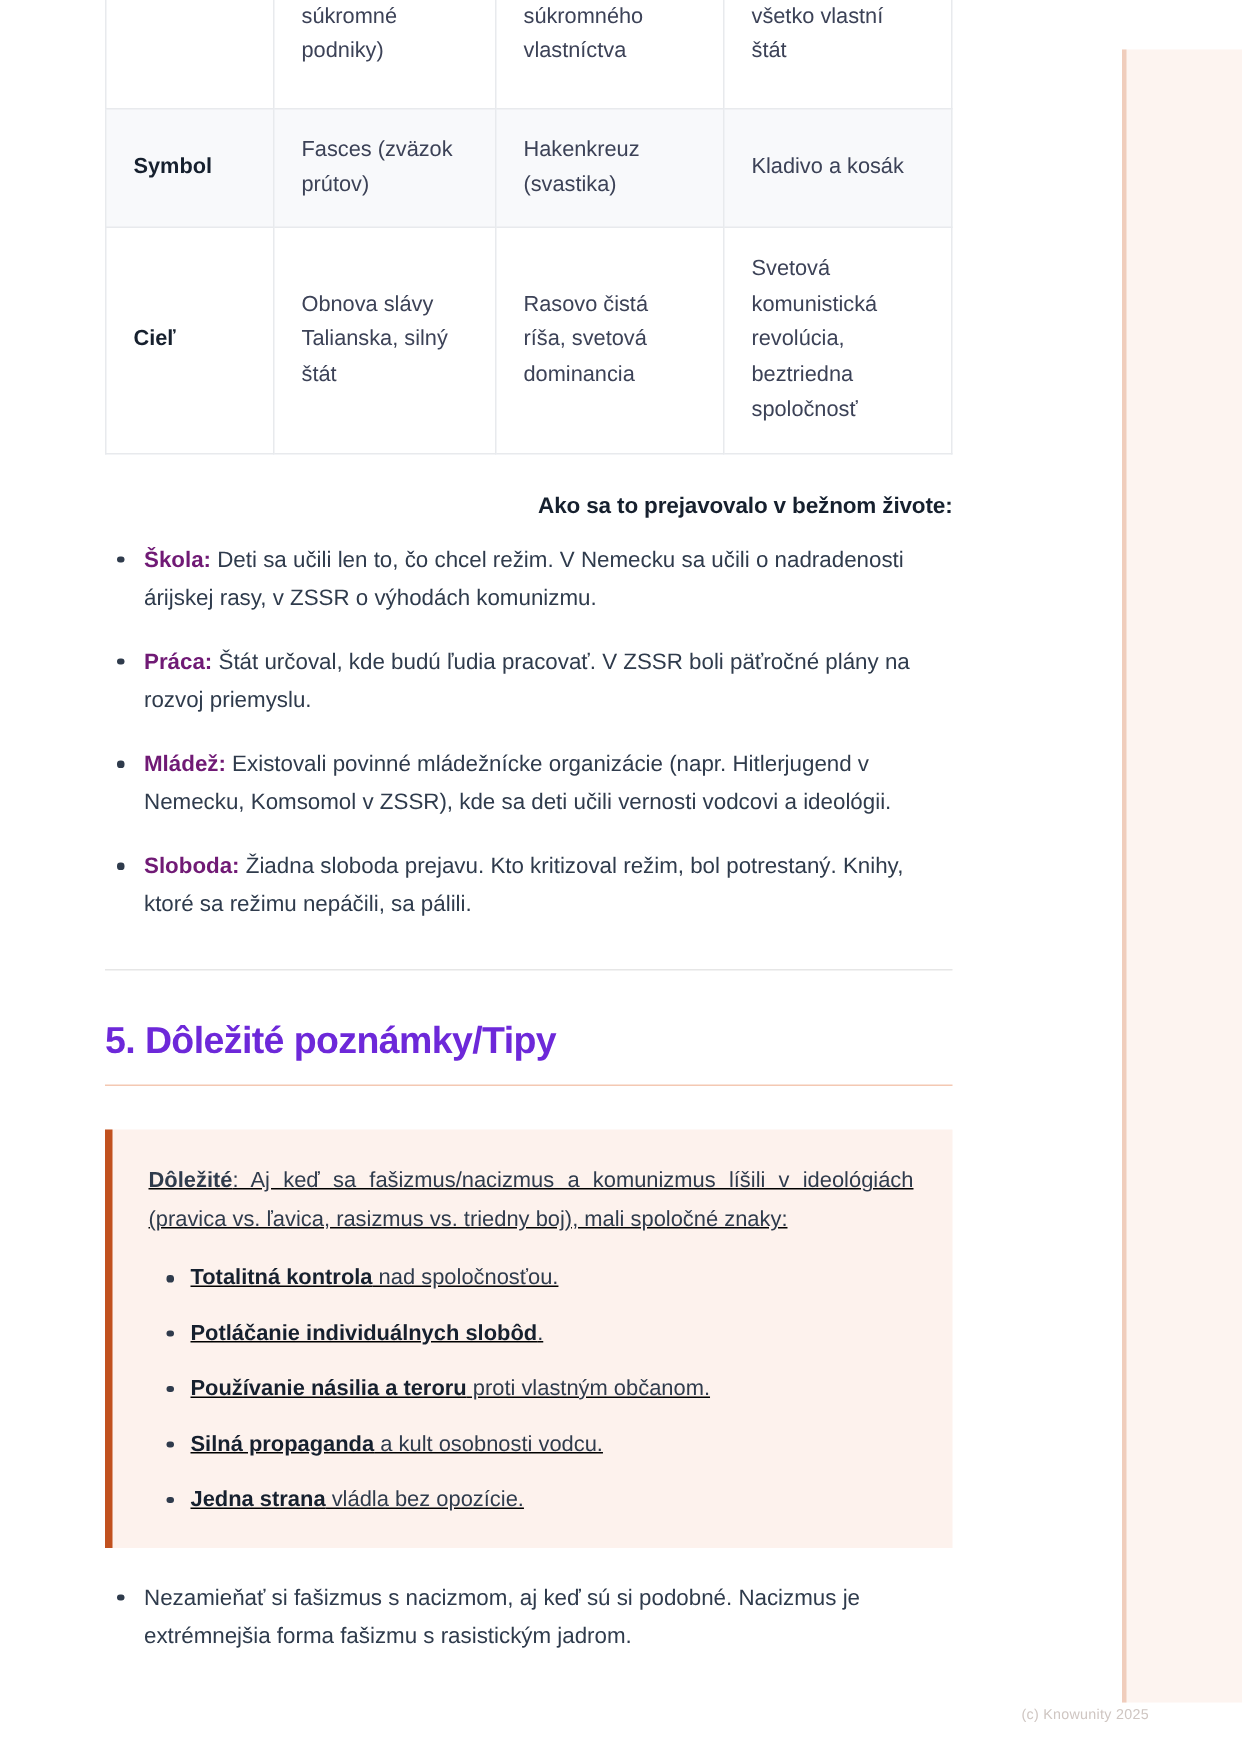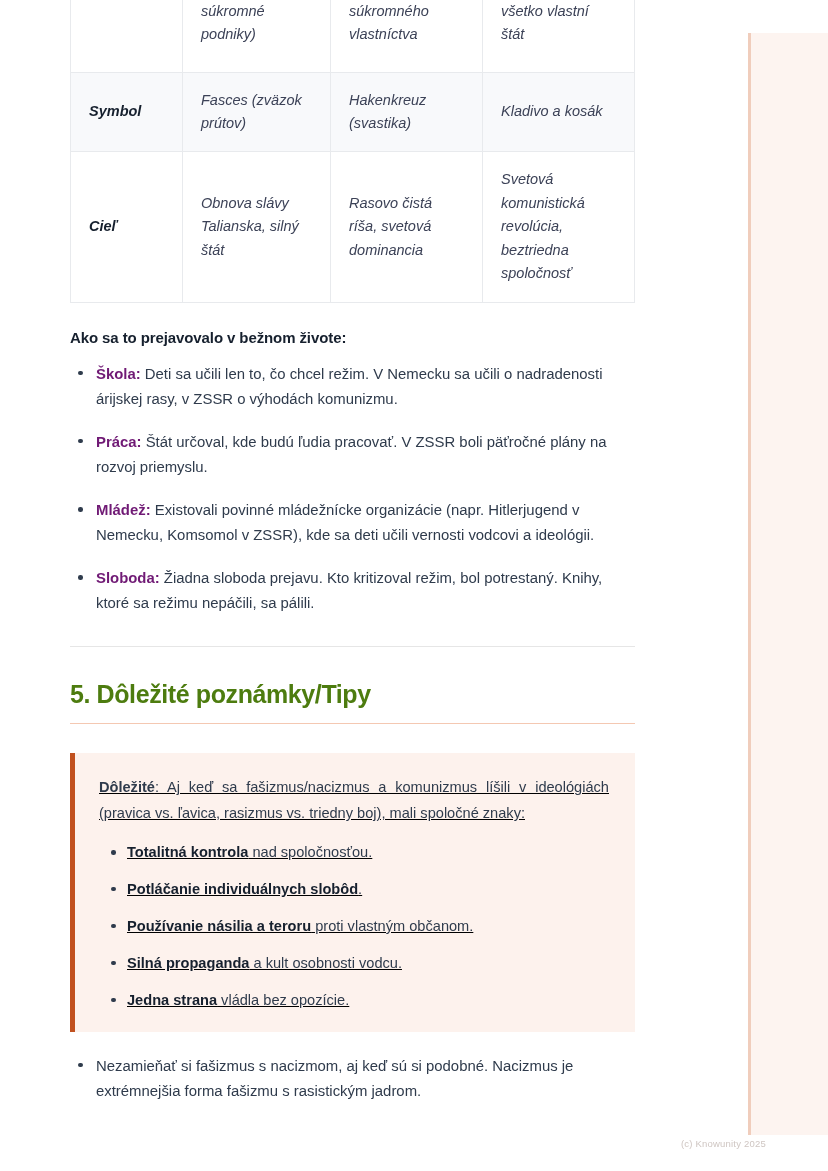--- a/index.html
+++ b/index.html
@@ -45,21 +45,20 @@
     margin-top: 0;
   }
   table.cmp td {
     border: 1px solid #e8eaed;
     padding: 16px 18px;
     font-size: 14.5px;
     line-height: 1.62;
     color: #3c4257;
     vertical-align: middle;
     word-wrap: break-word;
-    font-style: italic;
   }
   table.cmp td.lbl {
     font-weight: bold;
     color: #16202e;
     width: 112px;
     font-size: 14.5px;
   }
   table.cmp tr.shaded td { background: #f8f9fb; }
   table.cmp col.c1 { width: 112px; }
   table.cmp col.c2 { width: 148px; }
@@ -69,20 +68,21 @@
   
   table.cmp tr.cut td { border-top: none; padding-top: 0; height: 72px; vertical-align: top; }
 
   
   .lead-title {
     font-weight: bold;
     font-size: 15px;
     color: #16202e;
     margin: 26px 0 0 0;
     letter-spacing: -0.1px;
+    text-align: right;
   }
 
   ul.plain {
     list-style: none;
     margin: 16px 0 0 0;
     padding: 0;
   }
   ul.plain > li {
     position: relative;
     padding-left: 26px;
@@ -106,21 +106,21 @@
 
   hr.rule {
     border: none;
     border-top: 1px solid #e6e6e6;
     margin: 30px 0 0 0;
     height: 0;
   }
 
   
   h2.section {
-    color: #4d7c0f;
+    color: #6d28d9;
     font-size: 25px;
     font-weight: bold;
     letter-spacing: -0.4px;
     margin: 32px 0 0 0;
     line-height: 1.2;
   }
   .section-underline {
     border: none;
     border-top: 1.5px solid #f4c8b2;
     margin: 14px 0 0 0;

